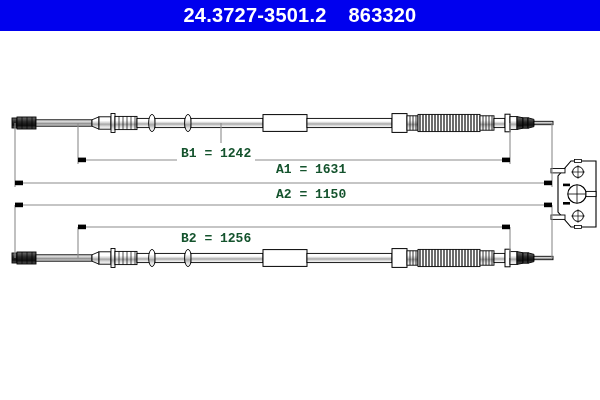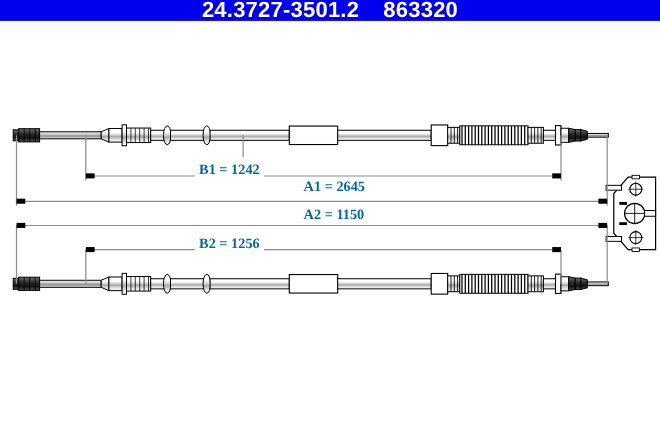--- a/index.html
+++ b/index.html
@@ -7,21 +7,21 @@
     width:600px;height:400px;
     background:#ffffff;
     font-family:"Liberation Sans", sans-serif;
     overflow:hidden;
     position:relative;
   }
   #sheet{position:relative;width:600px;height:400px;background:#fff;}
 
   
   .header{
-    position:absolute;left:0;top:0;width:600px;height:19px;
+    position:absolute;left:0;top:0;width:600px;height:31px;
     background:#0000ee;
     display:flex;align-items:center;justify-content:center;
   }
   .header .htxt{
     color:#ffffff;
     font-size:20px;
     font-weight:bold;
     letter-spacing:0.2px;
     white-space:pre;
     font-family:"Liberation Sans", sans-serif;
@@ -29,23 +29,23 @@
   .header .gap{display:inline-block;width:22px;}
 
   
   #draw{position:absolute;left:0;top:31px;width:600px;height:369px;display:block;}
 
   
   .dimlabel{
     position:absolute;
     font-size:13px;
     font-weight:bold;
-    color:#0369a1;
+    color:#14532d;
     white-space:nowrap;
-    font-family:Liberation Serif, serif;
+    font-family:Liberation Mono, monospace;
     background:#fff;
     padding:0 4px;
     line-height:14px;
   }
 </style>
 </head>
 <body>
 
 <div id="sheet">
 
@@ -227,19 +227,19 @@
       <rect x="544" y="149.6" width="8" height="4.6"></rect>
       <rect x="15" y="171.6" width="8" height="4.6"></rect>
       <rect x="544" y="171.6" width="8" height="4.6"></rect>
       <rect x="78" y="193.6" width="8" height="4.6"></rect>
       <rect x="502" y="193.6" width="8" height="4.6"></rect>
     </g>
   </svg>
 
   <div class="dimlabel" style="left:177px; top:147px;">B1 = 1242</div>
 
-  <div class="dimlabel" style="left:272px; top:163px;">A1 = 2645</div>
+  <div class="dimlabel" style="left:272px; top:163px;">A1 = 1631</div>
 
   <div class="dimlabel" style="left:272px; top:188px;">A2 = 1150</div>
 
-  <div class="dimlabel" style="left:177px; top:214px;">B2 = 1256</div>
+  <div class="dimlabel" style="left:177px; top:232px;">B2 = 1256</div>
 
 </div>
 
 </body></html>

